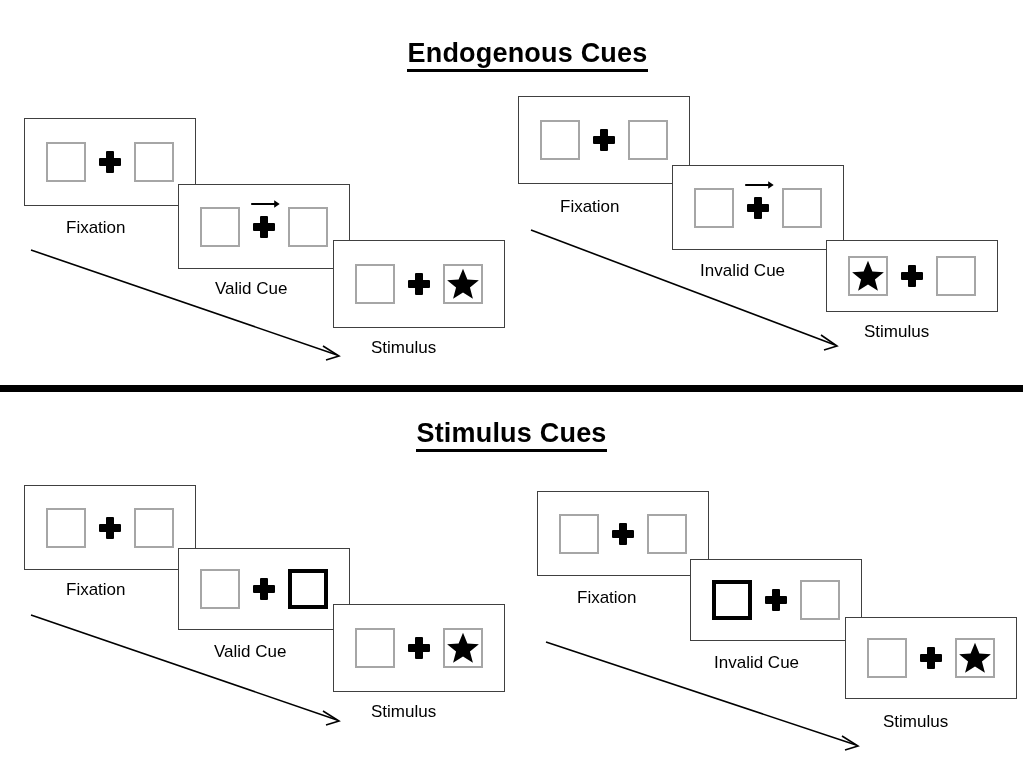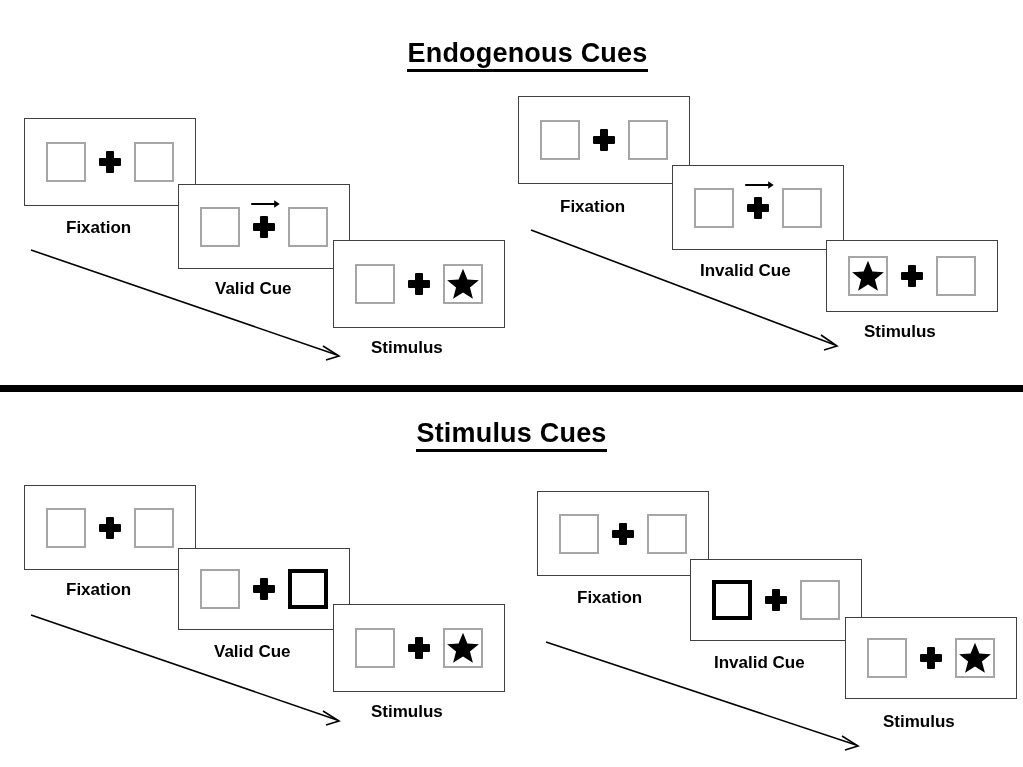--- a/index.html
+++ b/index.html
@@ -111,21 +111,21 @@
     transform: translateX(-46%);
     width: 30px;
     height: 10px;
   }
   .cue-arrow svg { display: block; }
 
   
   .caption {
     position: absolute;
     font-size: 17px;
-    font-weight: bold;
+    font-weight: normal;
     color: #000000;
     white-space: nowrap;
   }
 
   
   .flow-arrow {
     position: absolute;
     pointer-events: none;
   }
   .flow-arrow svg { display: block; overflow: visible; }

